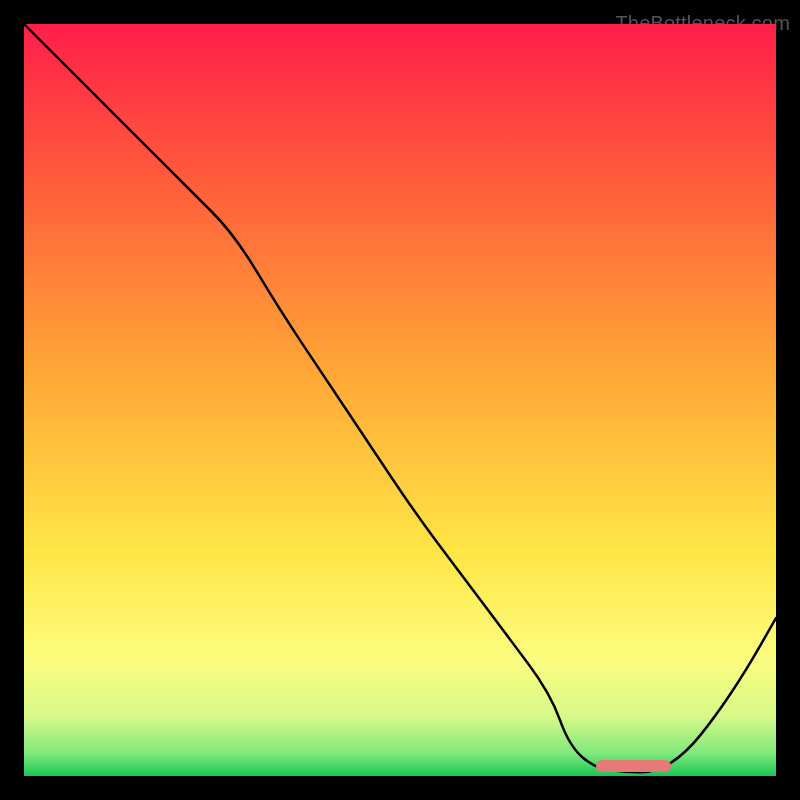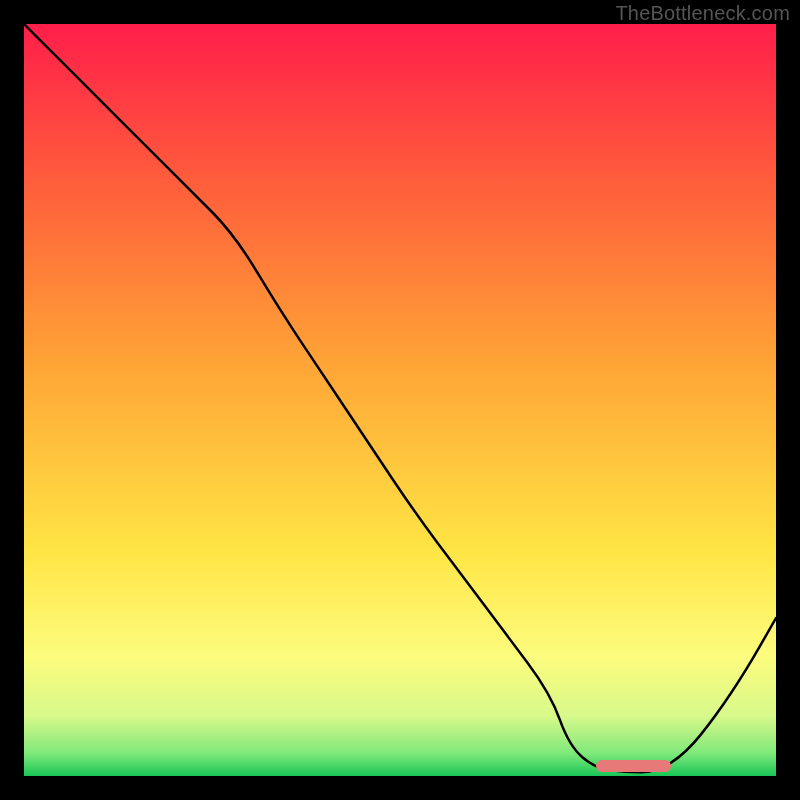--- a/index.html
+++ b/index.html
@@ -22,21 +22,21 @@
   .plot {
     position: absolute;
     left: 24px;
     top: 24px;
     width: 752px;
     height: 752px;
     overflow: hidden;
   }
   .watermark {
     position: absolute;
-    top: 2px;
+    top: 12px;
     right: 10px;
     color: #555;
     font-size: 20px;
     letter-spacing: 0.2px;
     user-select: none;
   }
   .marker {
     position: absolute;
     height: 12px;
     border-radius: 6px;

